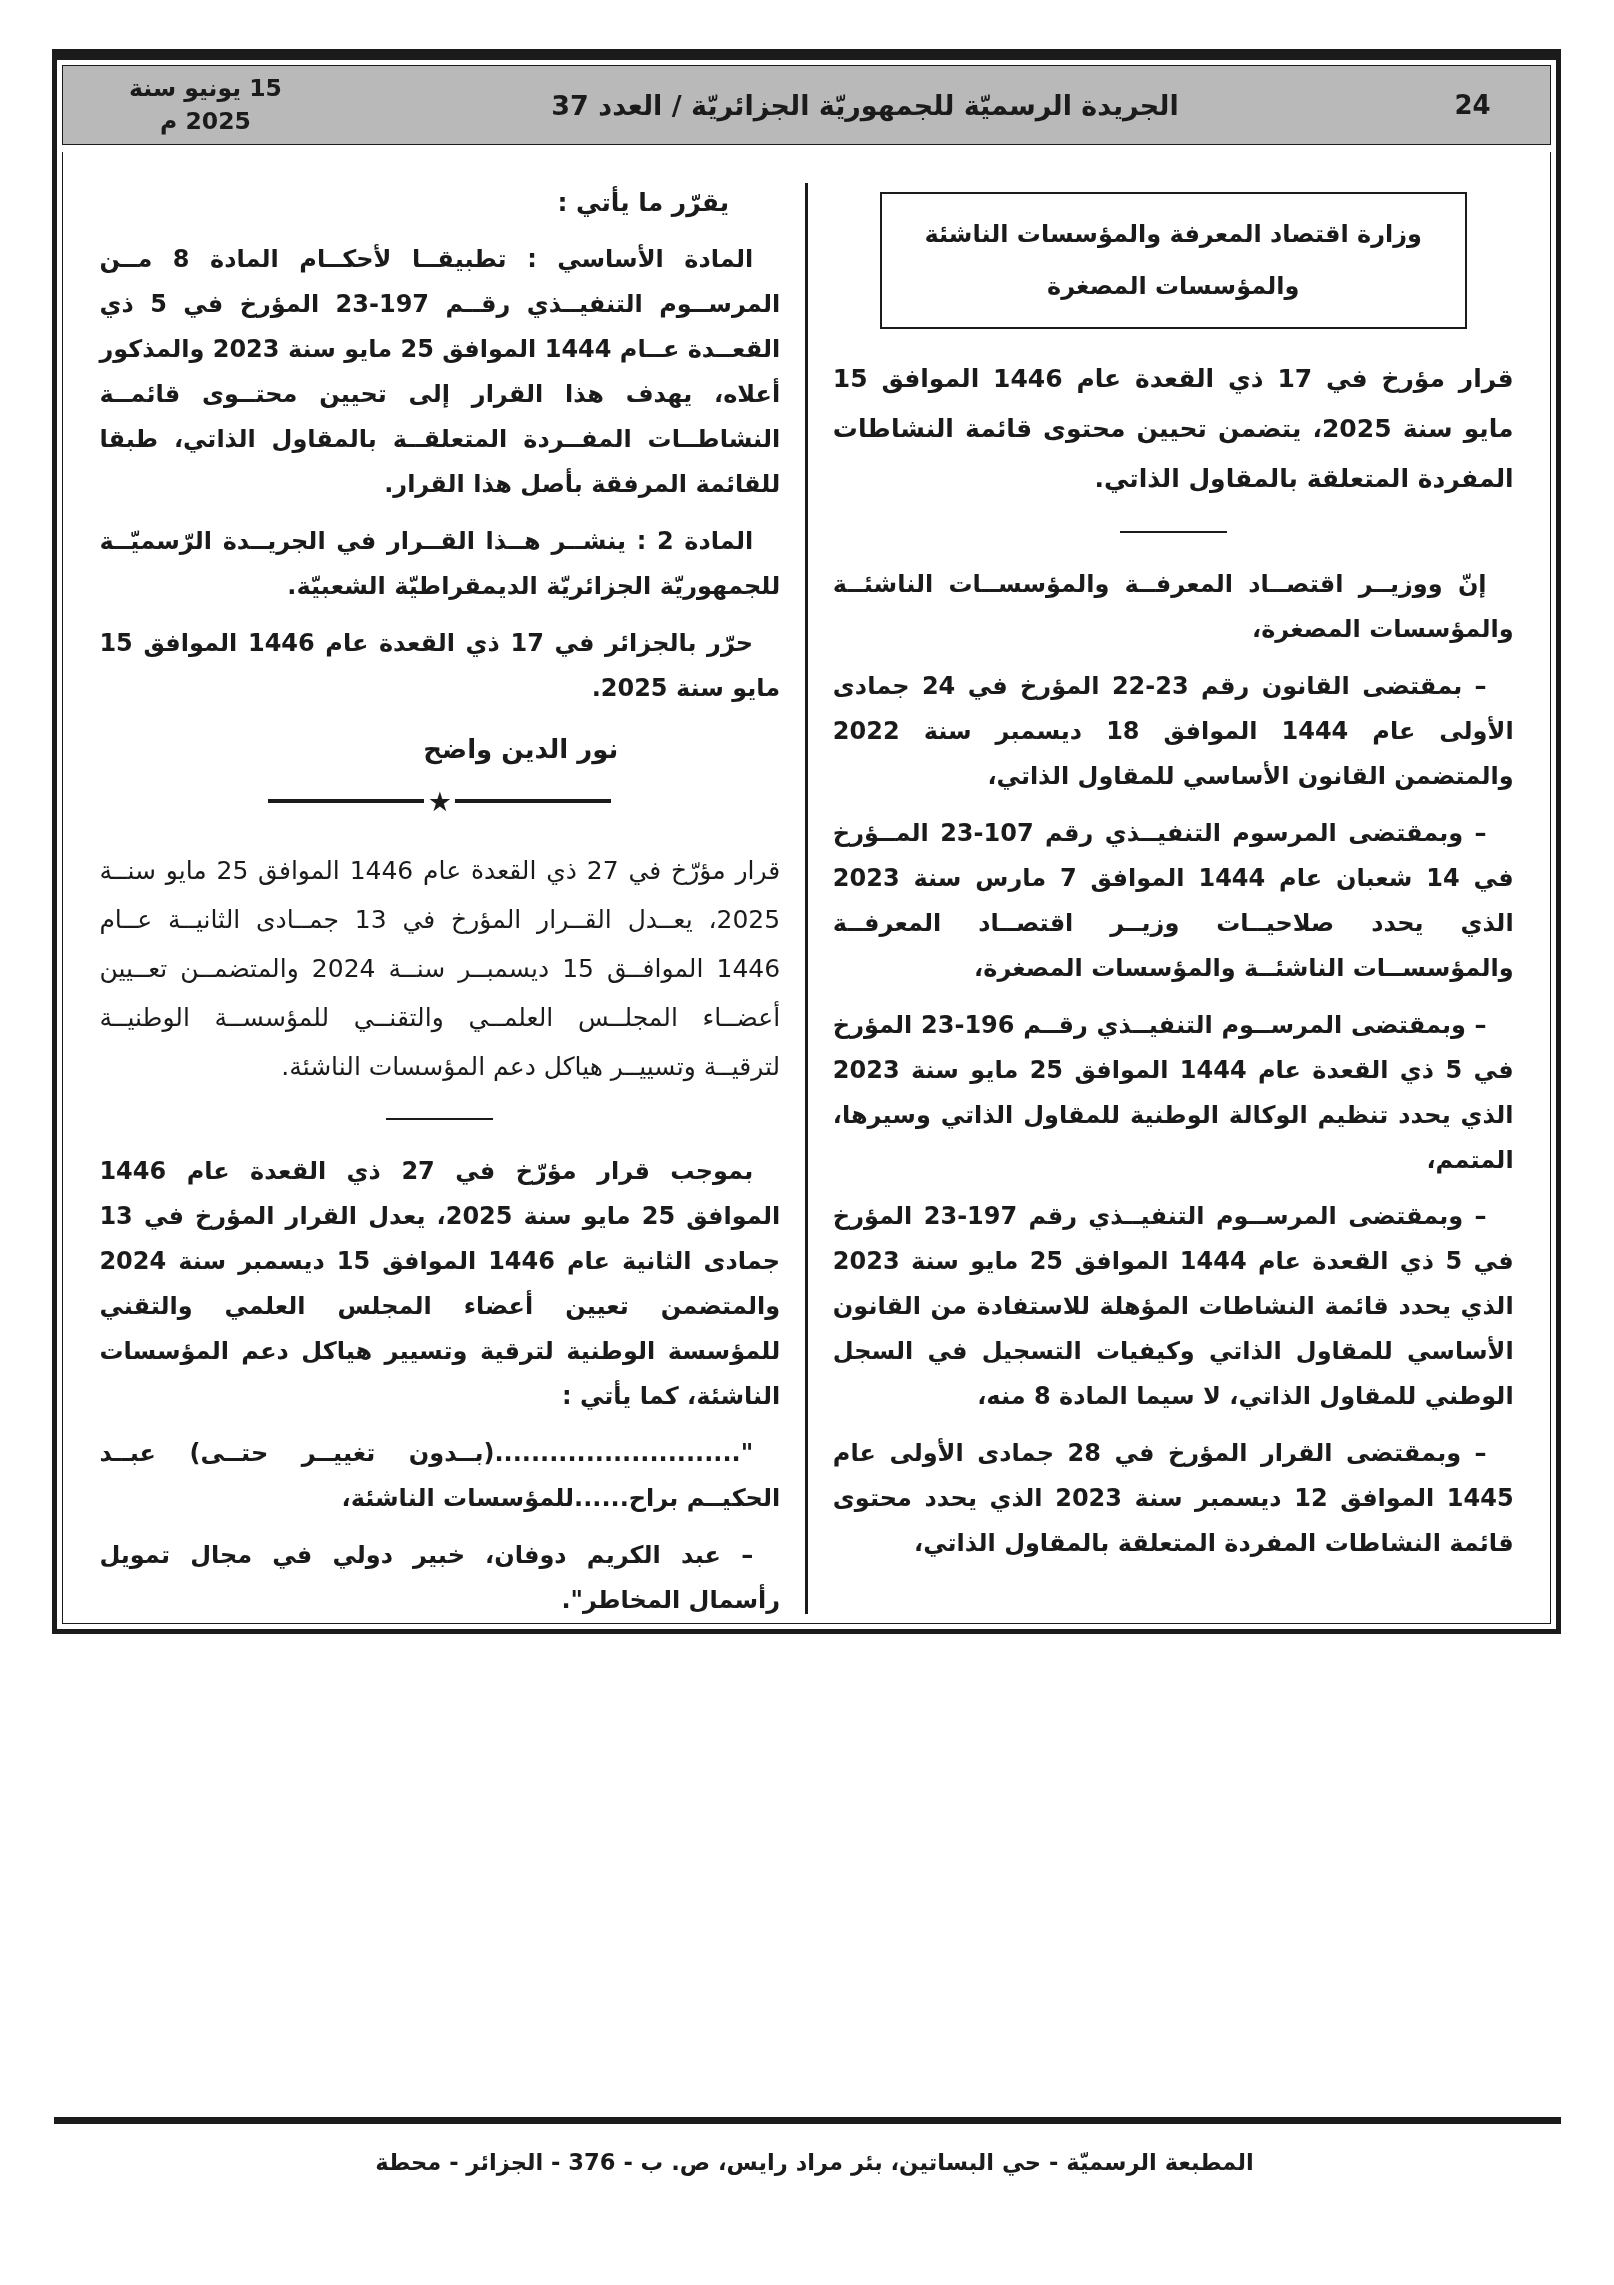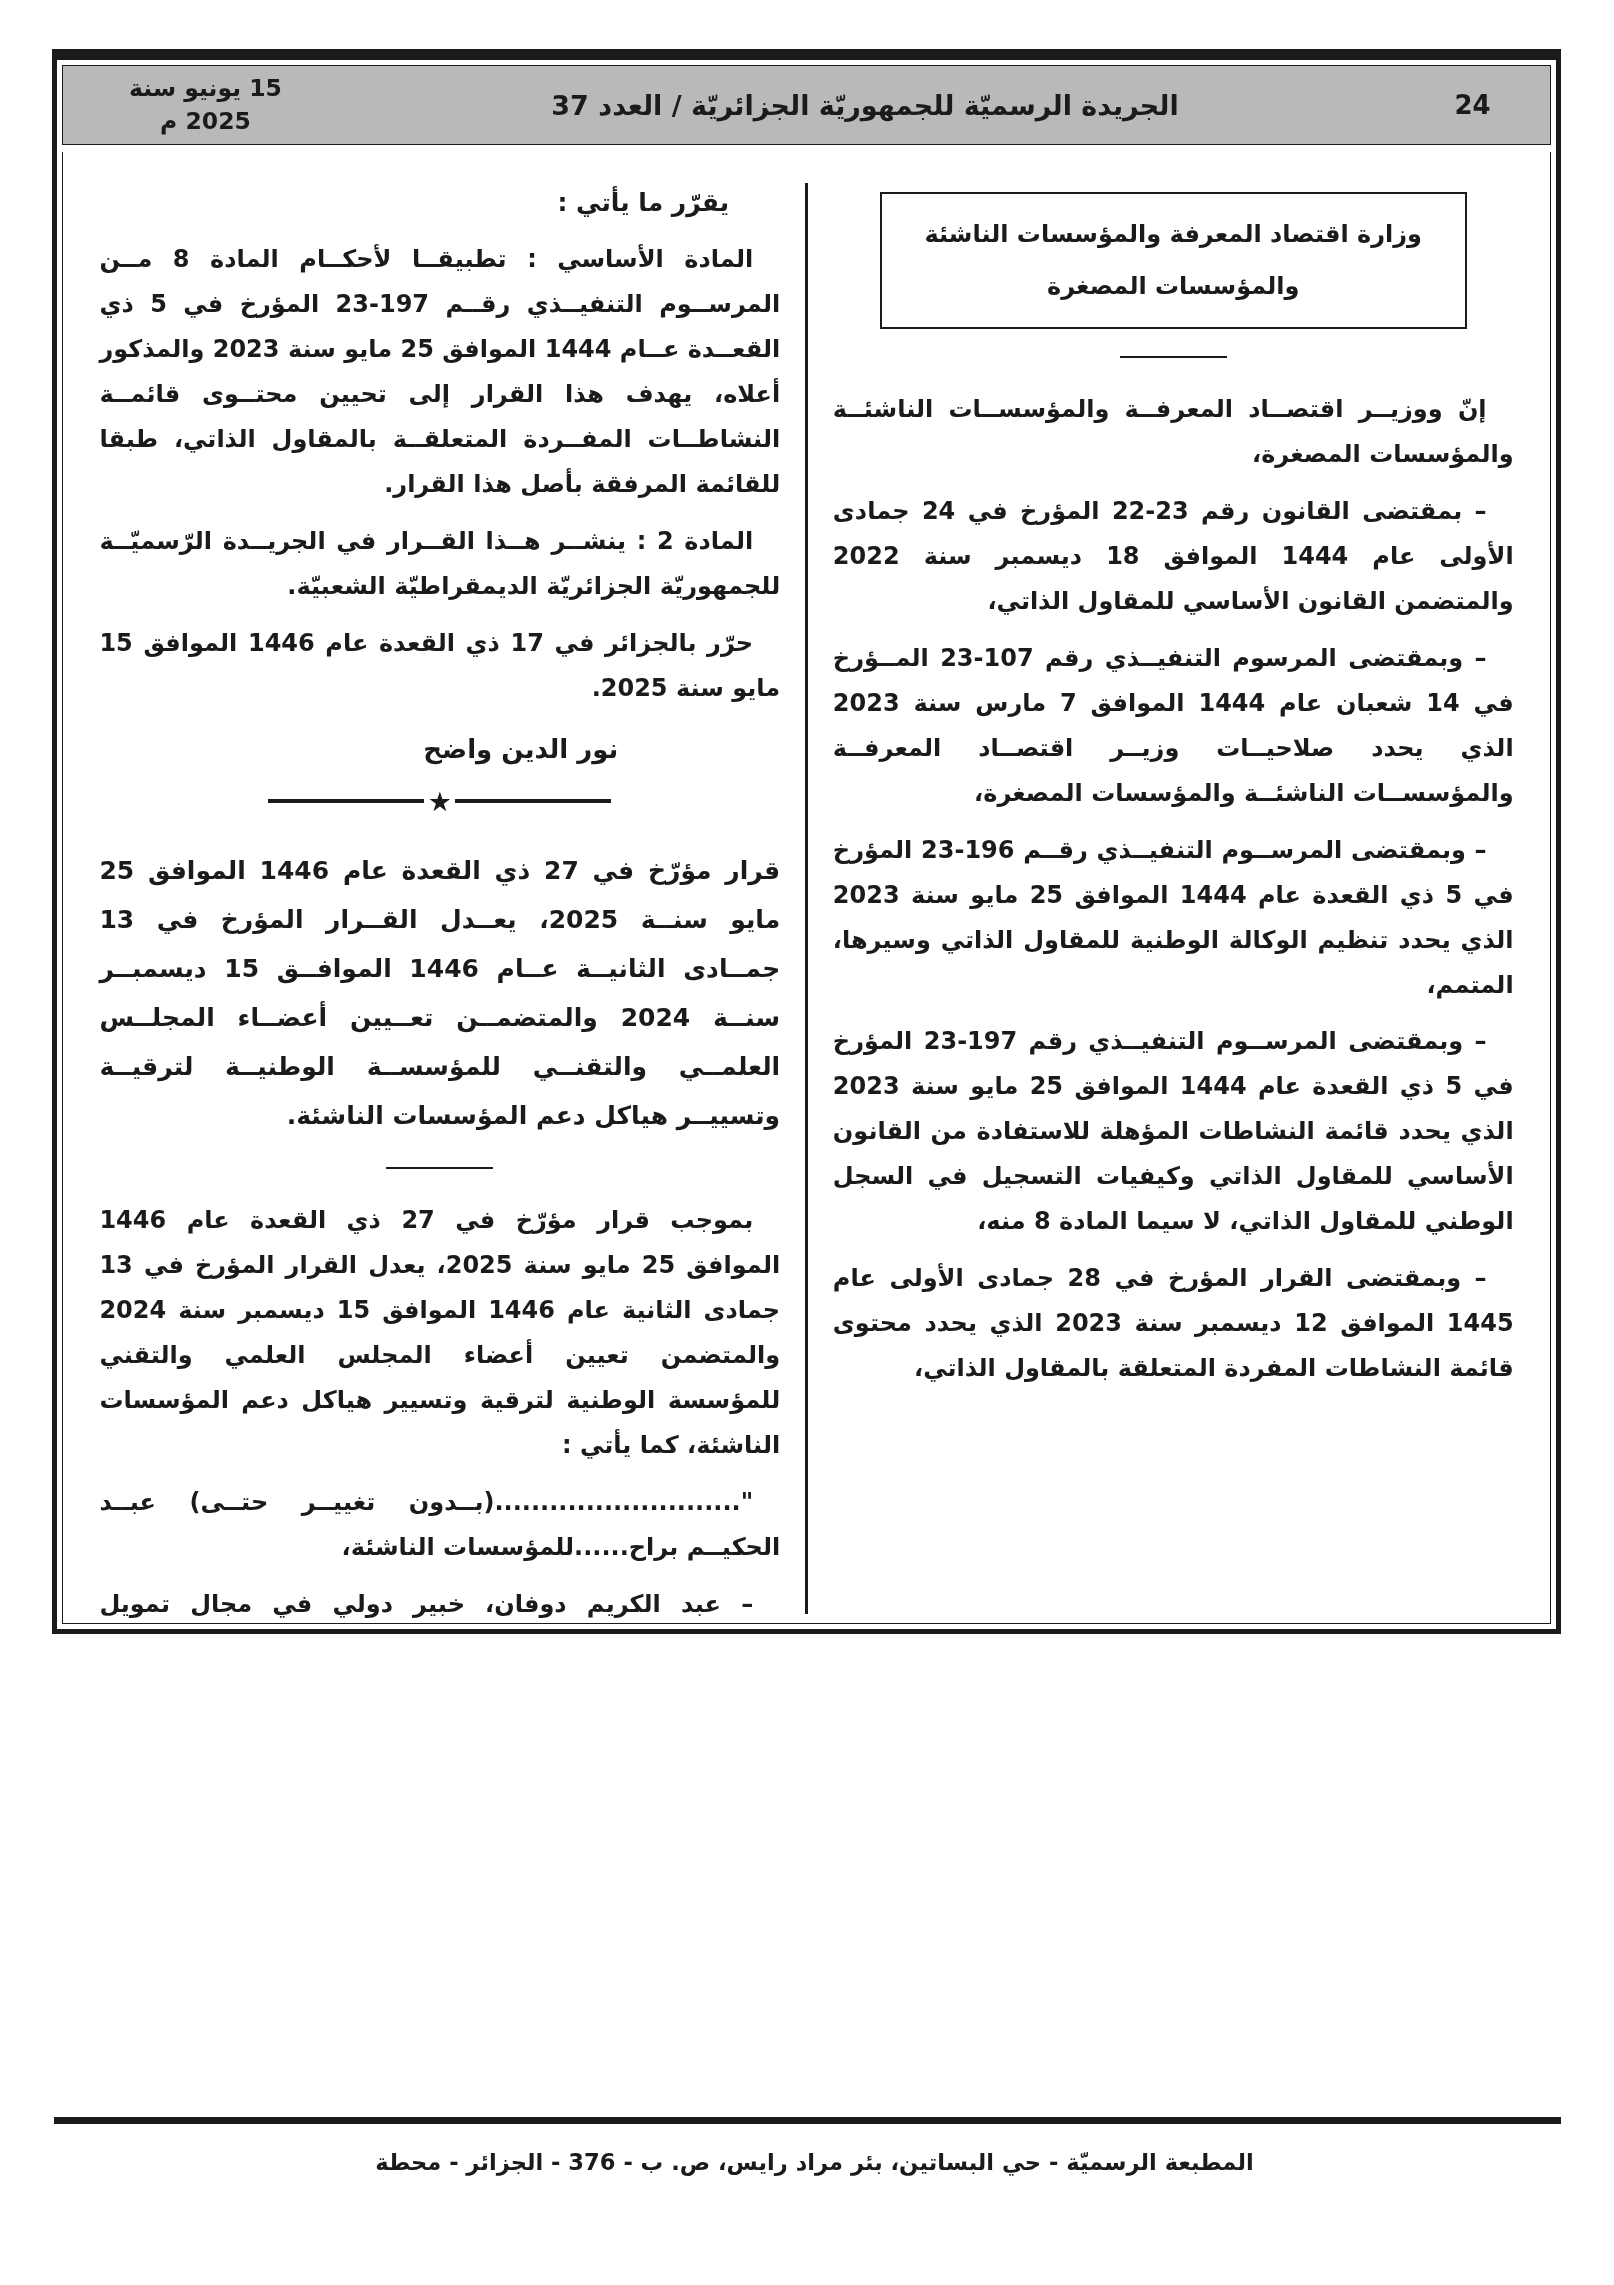--- a/index.html
+++ b/index.html
@@ -72,21 +72,21 @@
   .signature {
     width:max-content; margin:23.5px auto 18px auto; transform:translateX(81px);
     font-size:26px; font-weight:bold;
   }
   .star-sep {
     display:flex; align-items:center; justify-content:center; margin:23.5px 0 31px 0;
   }
   .star-sep .sep-line { width:156px; height:3.6px; background:#1b1b1b; }
   .star-sep .star { font-size:27px; line-height:27px; padding:0 3.6px; }
   .decree2-title {
-    font-weight:bold; font-size:25px; line-height:49px; text-align:justify;
+    font-weight:normal; font-size:25px; line-height:49px; text-align:justify;
   }
 
   
   .footer-rule {
     position:absolute; left:54px; right:54px; top:2117px; height:7.2px; background:#1b1b1b;
   }
   .imprint {
     position:absolute; top:2149px; left:7px; width:100%;
     text-align:center; font-size:22.6px; font-weight:bold;
   }
@@ -105,20 +105,21 @@
   </div>
 
   <div class="bodybox">
     <div class="columns">
 
       <div class="col col-right">
         <div class="ministry-box">
           <span>وزارة اقتصاد المعرفة والمؤسسات الناشئة والمؤسسات المصغرة</span>
         </div>
 
+        <p class="decree-title">قرار مؤرخ في 17 ذي القعدة عام 1446 الموافق 15 مايو سنة 2025، يتضمن تحيين محتوى قائمة النشاطات المفردة المتعلقة بالمقاول الذاتي.</p>
 
         <div class="rule-short"></div>
 
         <p class="para">إنّ ووزيــر اقتصــاد المعرفــة والمؤسســات الناشئــة والمؤسسات المصغرة،</p>
         <p class="para">– بمقتضى القانون رقم 23-22 المؤرخ في 24 جمادى الأولى عام 1444 الموافق 18 ديسمبر سنة 2022 والمتضمن القانون الأساسي للمقاول الذاتي،</p>
         <p class="para">– وبمقتضى المرسوم التنفيــذي رقم 107-23 المــؤرخ في 14 شعبان عام 1444 الموافق 7 مارس سنة 2023 الذي يحدد صلاحيــات وزيــر اقتصــاد المعرفــة والمؤسســات الناشئــة والمؤسسات المصغرة،</p>
         <p class="para">– وبمقتضى المرســوم التنفيــذي رقــم 196-23 المؤرخ في 5 ذي القعدة عام 1444 الموافق 25 مايو سنة 2023 الذي يحدد تنظيم الوكالة الوطنية للمقاول الذاتي وسيرها، المتمم،</p>
         <p class="para">– وبمقتضى المرســوم التنفيــذي رقم 197-23 المؤرخ في 5 ذي القعدة عام 1444 الموافق 25 مايو سنة 2023 الذي يحدد قائمة النشاطات المؤهلة للاستفادة من القانون الأساسي للمقاول الذاتي وكيفيات التسجيل في السجل الوطني للمقاول الذاتي، لا سيما المادة 8 منه،</p>
         <p class="para">– وبمقتضى القرار المؤرخ في 28 جمادى الأولى عام 1445 الموافق 12 ديسمبر سنة 2023  الذي يحدد محتوى قائمة النشاطات المفردة المتعلقة بالمقاول الذاتي،</p>
       </div>

